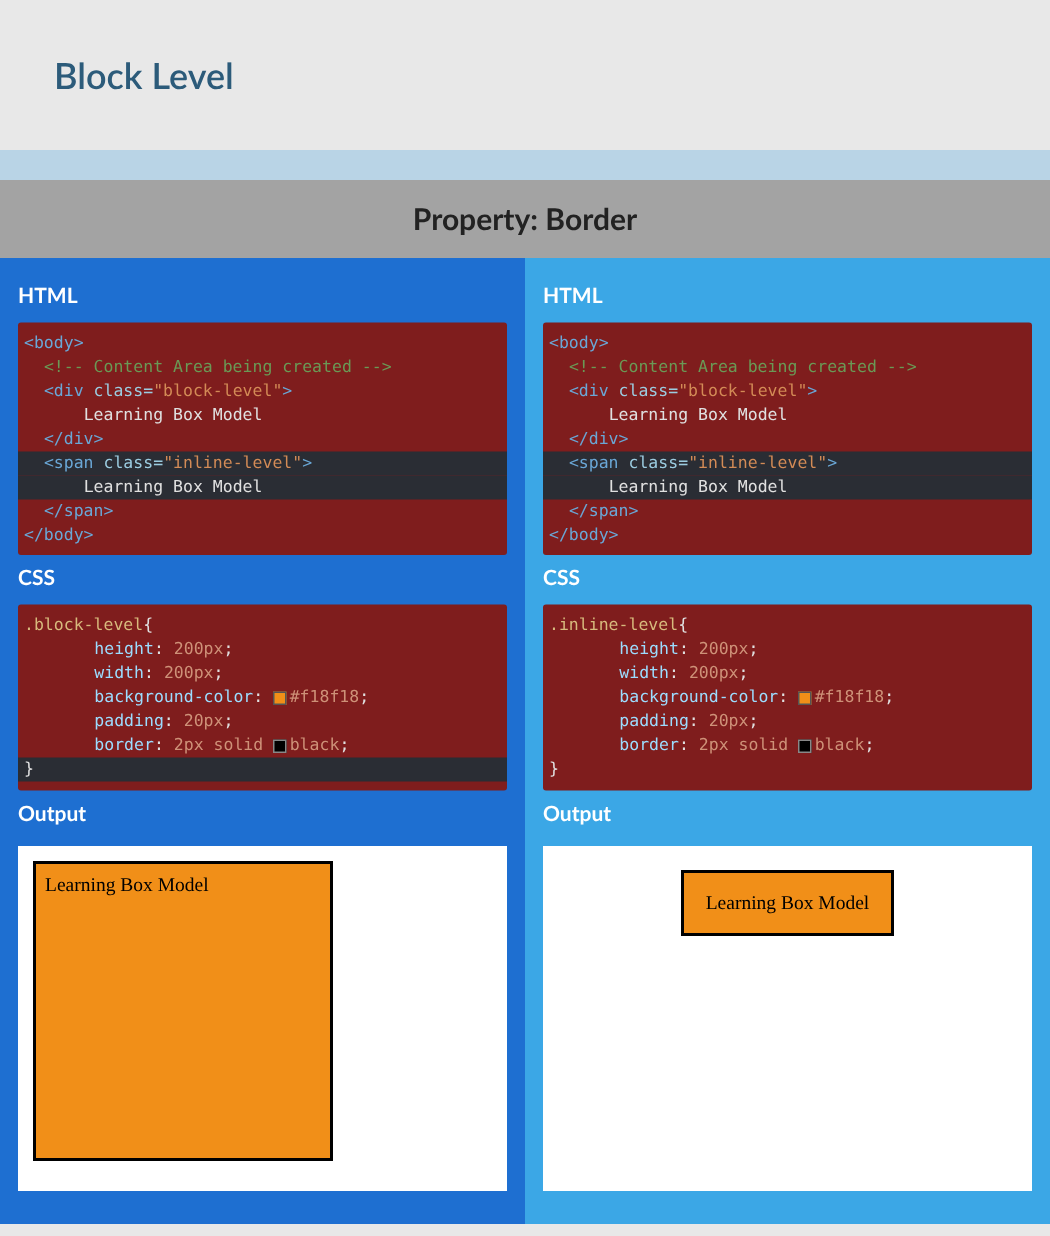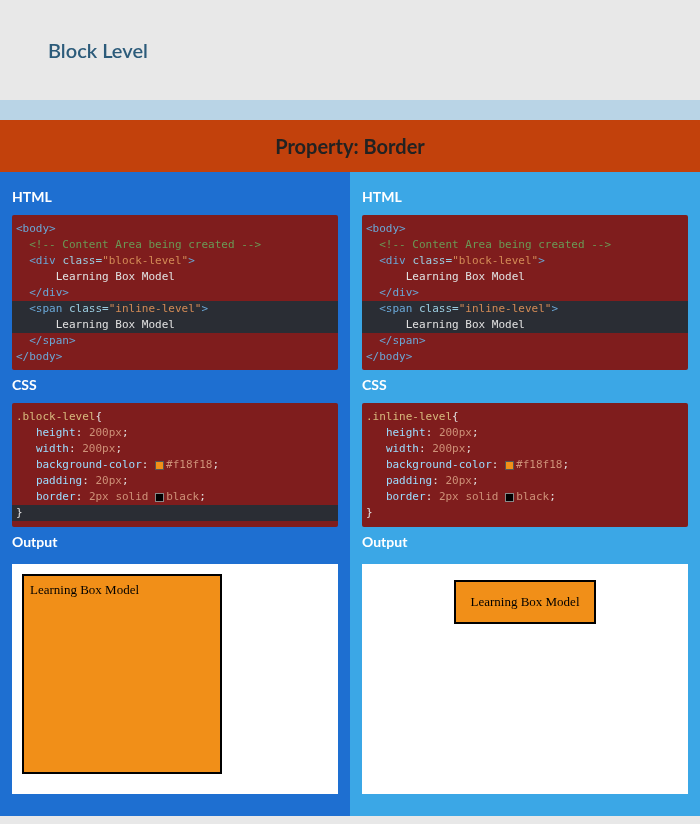--- a/index.html
+++ b/index.html
@@ -10,33 +10,33 @@
   }
   .tabs-row {
     background: #e8e8e8;
     display: flex;
     height: 100px;
     align-items: center;
   }
   .tab {
     flex: 1;
     text-align: left;
-    padding: 0 48px;
-    font-size: 20px;
+    padding: 0 36px;
+    font-size: 24px;
     font-weight: 600;
     color: #2c5b7a;
     cursor: pointer;
   }
   .tab.right { text-align: left; padding-left: 70px; }
   .accent-bar {
     height: 20px;
     background: #b9d4e6;
   }
   .section-title-bar {
-    background: #c2410c;
+    background: #a3a3a3;
     text-align: center;
     padding: 14px 0;
     font-size: 20px;
     font-weight: 700;
     color: #222;
   }
   .columns {
     display: flex;
     width: 100%;
   }
@@ -63,21 +63,21 @@
     border-radius: 2px;
     white-space: pre;
     overflow: hidden;
   }
   .code-block .tag    { color: #6aa7d6; }
   .code-block .attr   { color: #9bcce0; }
   .code-block .string { color: #d38b56; }
   .code-block .text   { color: #e0e0e0; }
   .code-block .comment{ color: #6a9955; }
   .code-block .sel    { color: #d7ba7d; }
-  .code-block .prop   { color: #9cdcfe; }
+  .code-block .prop   { color: #9cdcfe; margin-left: 27px; }
   .code-block .val    { color: #ce9178; }
   .code-block .punct  { color: #e0e0e0; }
   .code-block .swatch { display:inline-block; width:9px; height:9px; background:#f18f18; vertical-align:middle; margin-right:2px; border:1px solid #555;}
   .code-block .swatch.black { background:#000; border:1px solid #888;}
   .code-block .hl-line { background:#2a2d34; display:block; margin:0 -4px; padding:0 4px; }
   .output-area {
     background: #fff;
     height: 230px;
     margin-top: 4px;
     padding: 10px;

